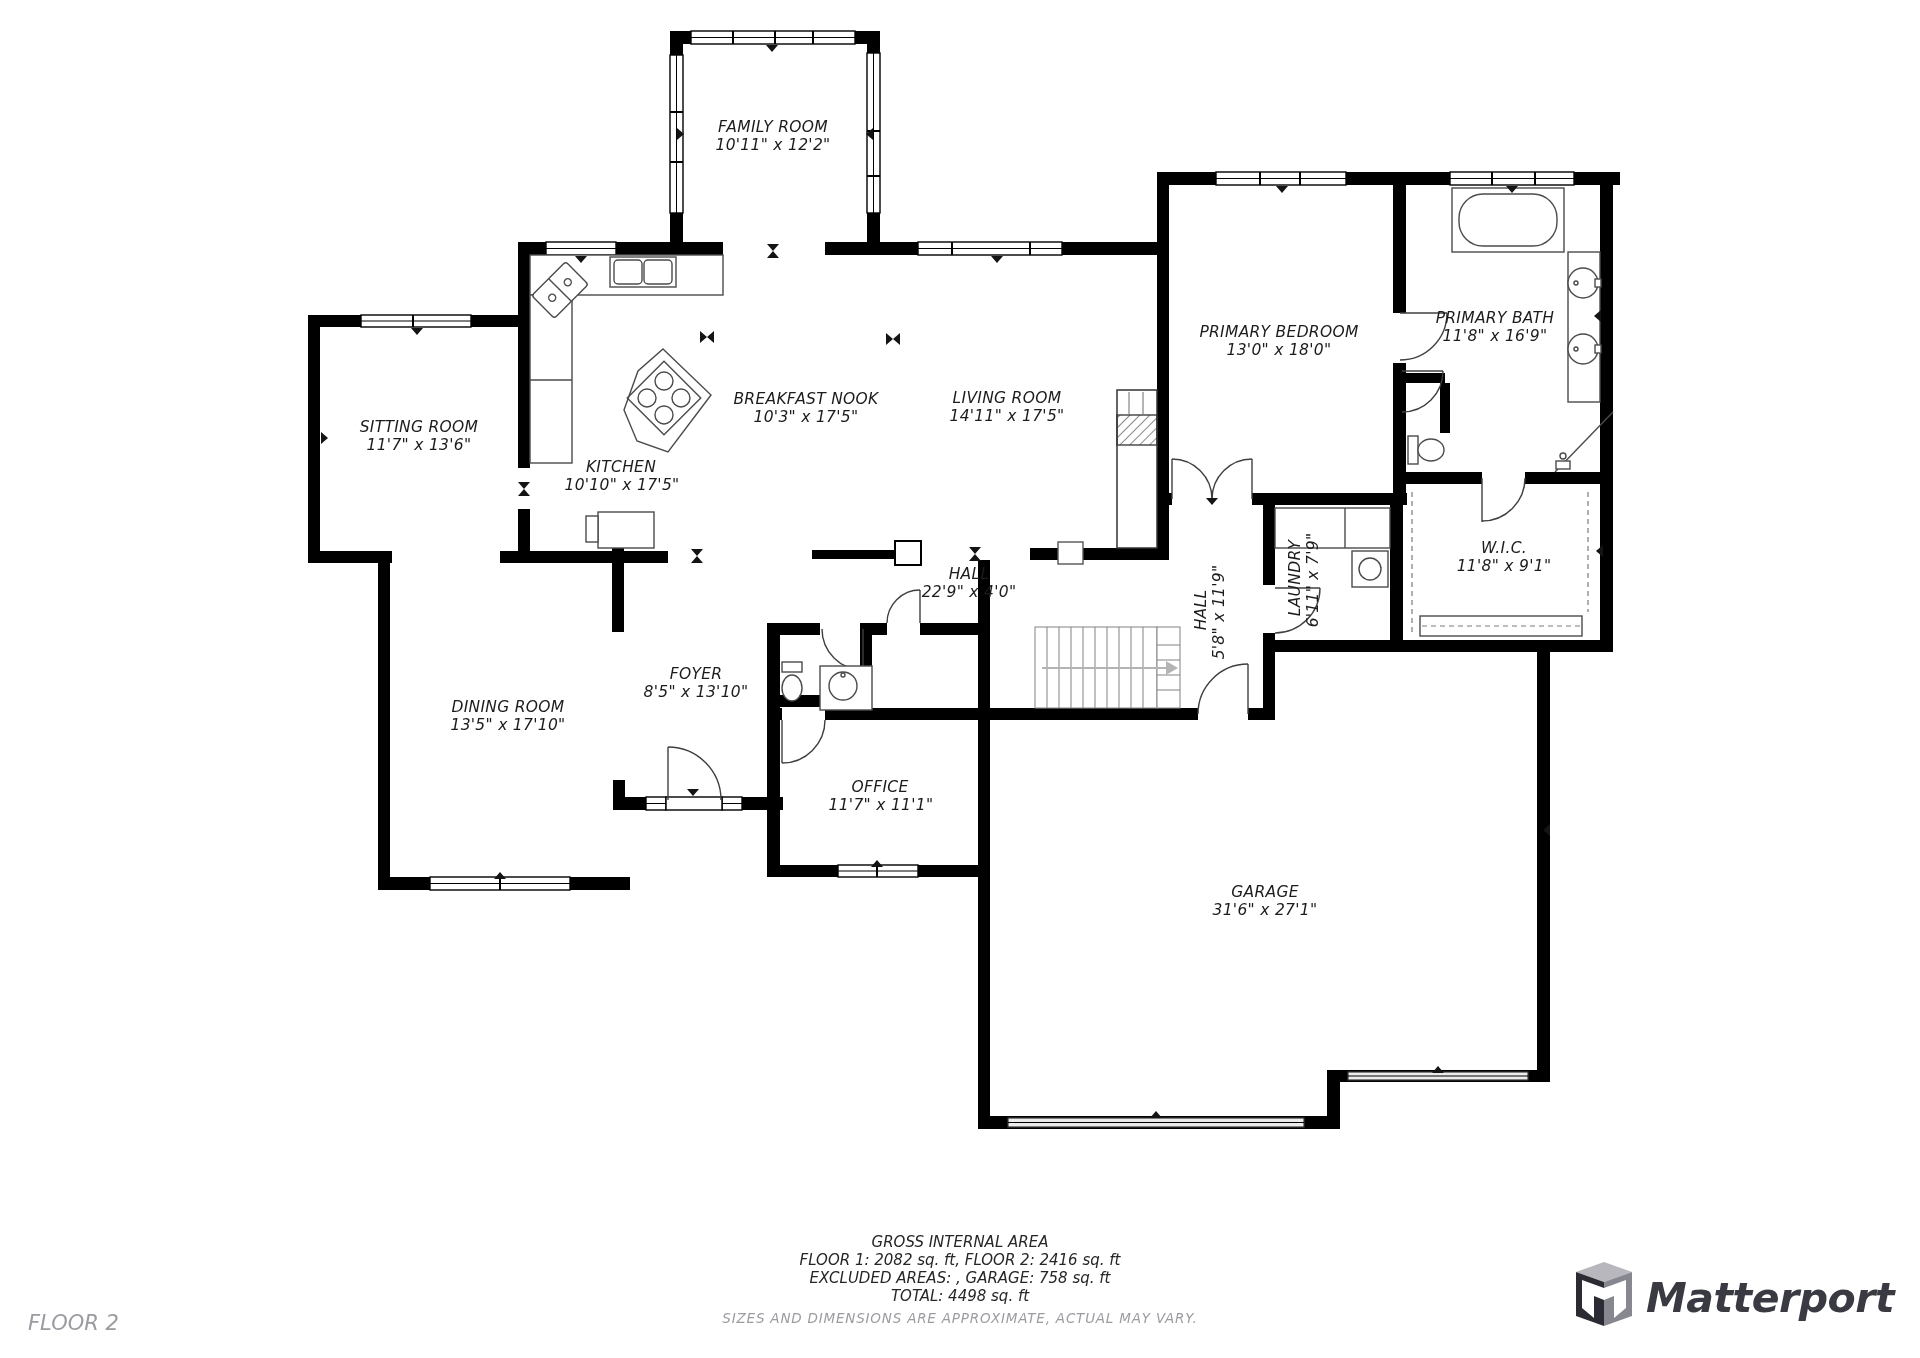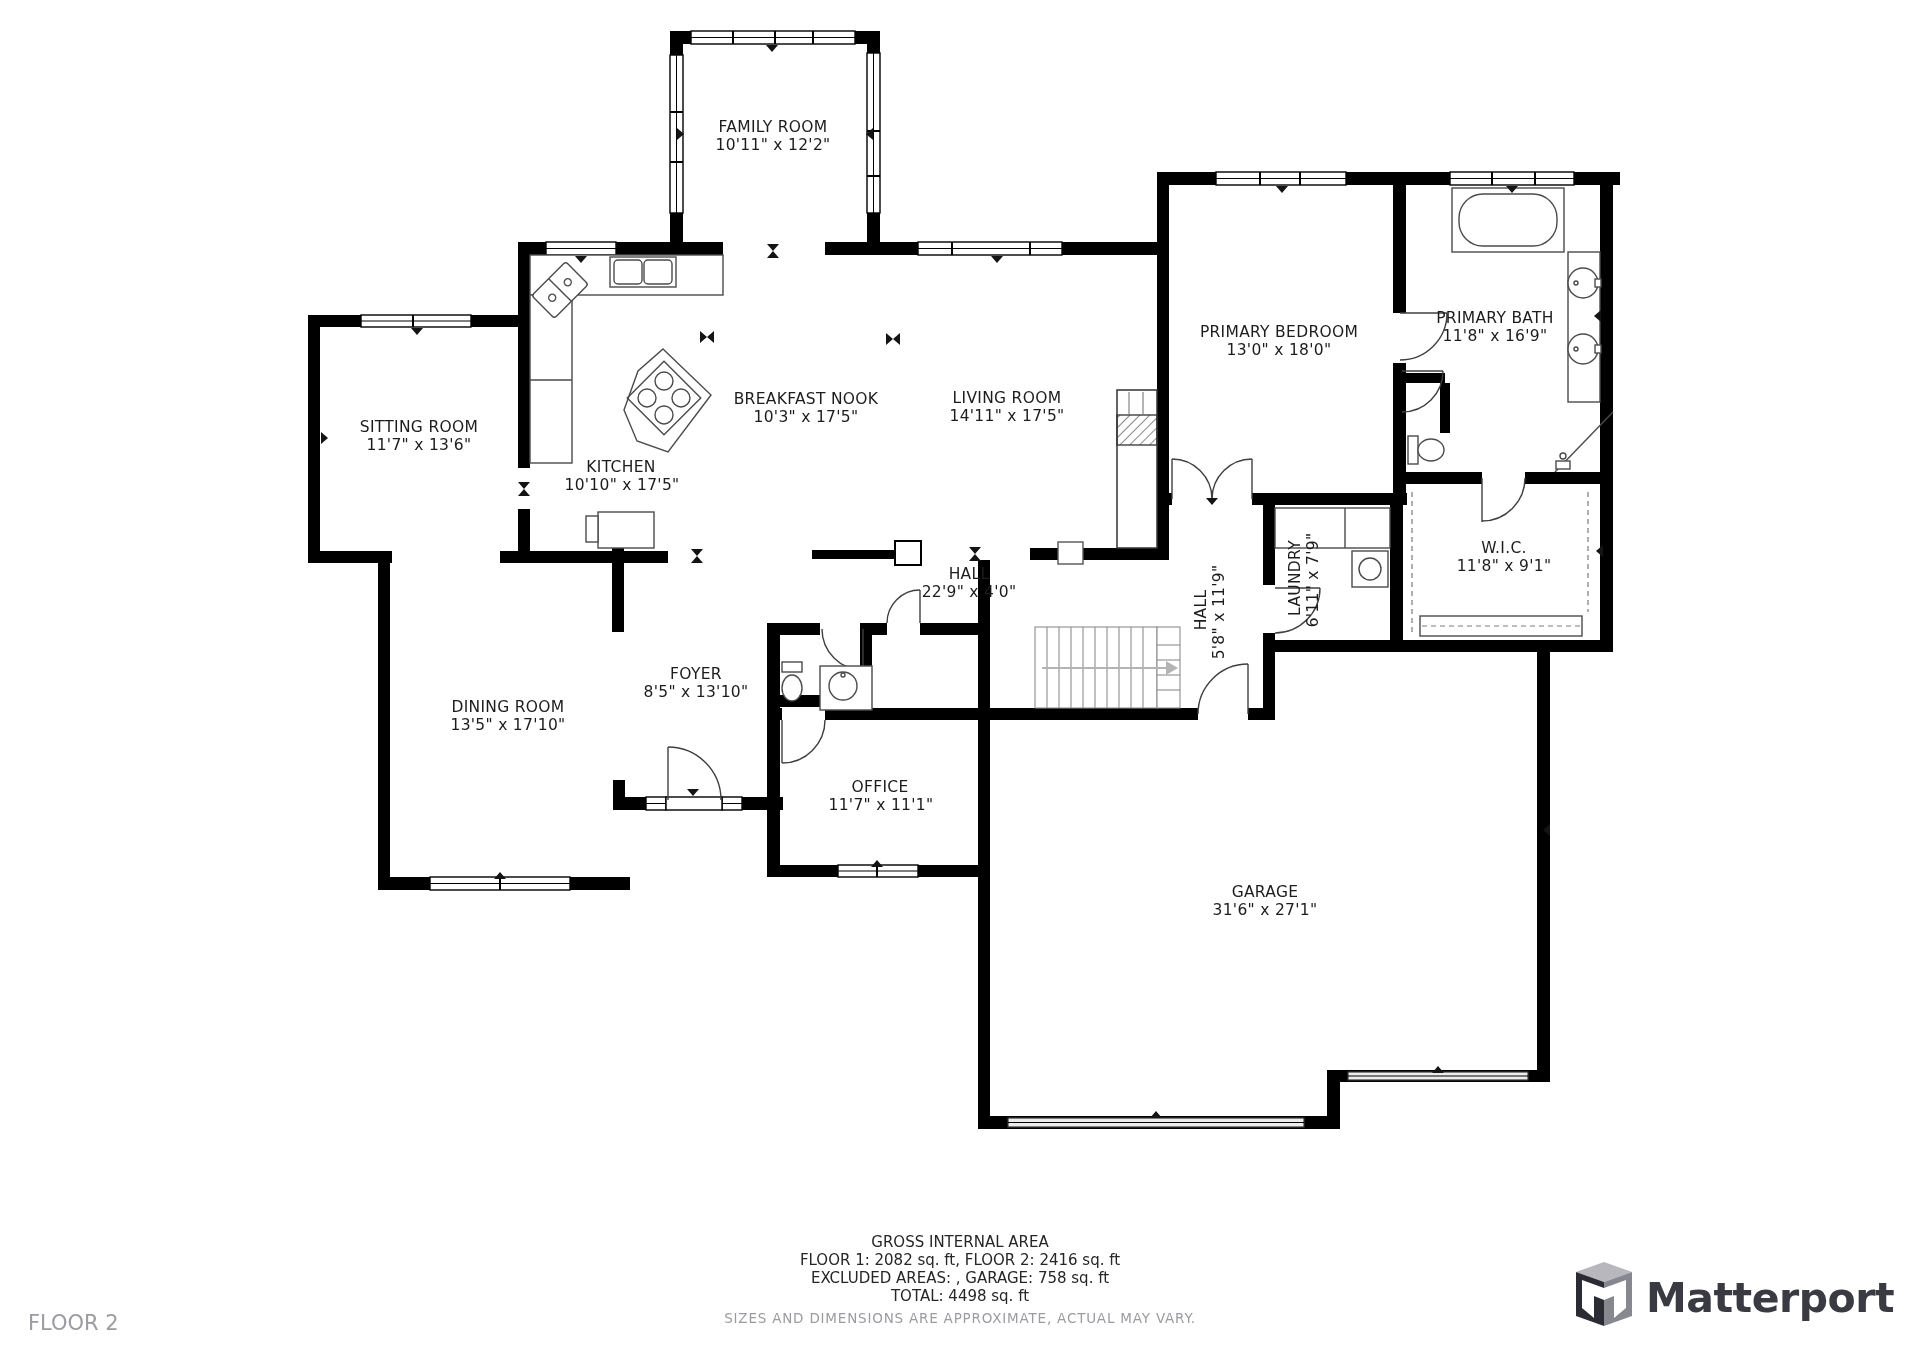--- a/index.html
+++ b/index.html
@@ -1,17 +1,17 @@
 <!DOCTYPE html>
 <html><head>
 <meta charset="utf-8">
 <style>
   html,body{margin:0;padding:0;background:#ffffff;}
   .canvas{position:relative;width:1920px;height:1358px;background:#ffffff;overflow:hidden;
-          font-family:"DejaVu Sans","Liberation Sans",sans-serif;}
+          font-family:"DejaVu Sans","Liberation Sans",sans-serif;font-style:italic;}
   svg{position:absolute;left:0;top:0;}
   .wall{fill:#000000;}
   .win{fill:#ffffff;stroke:#000000;stroke-width:1.4;}
   .winline{stroke:#000000;stroke-width:1;}
   .windiv{stroke:#000000;stroke-width:2;}
   .fix{fill:#ffffff;stroke:#4b4b4b;stroke-width:1.4;}
   .fixn{fill:none;stroke:#4b4b4b;stroke-width:1.4;}
   .door{fill:none;stroke:#3f3f3f;stroke-width:1.4;}
   .thin{stroke:#6a6a6a;stroke-width:1;fill:none;}
   .dash{stroke:#7a7a7a;stroke-width:1.2;fill:none;stroke-dasharray:5 4;}

